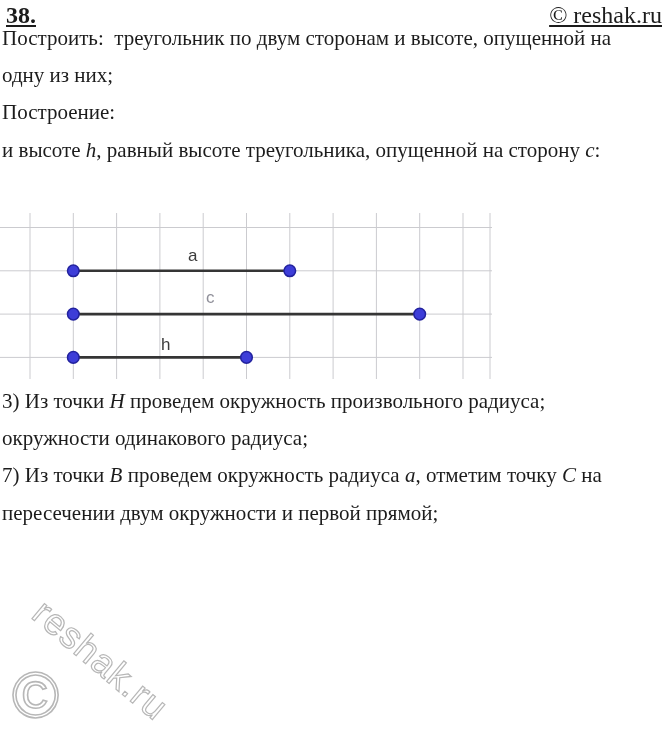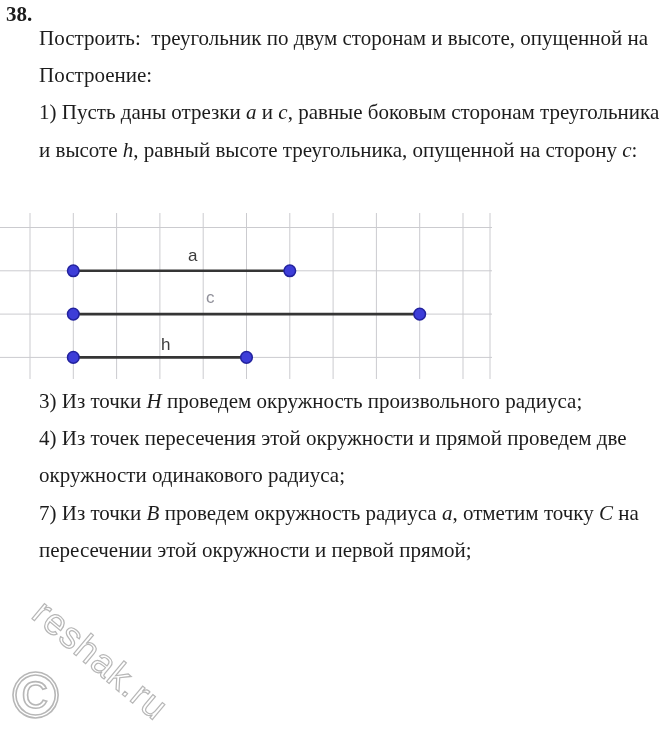--- a/index.html
+++ b/index.html
@@ -4,31 +4,31 @@
 <style>
   html,body{margin:0;padding:0;}
   body{
     width:667px;height:749px;background:#ffffff;overflow:hidden;position:relative;
     font-family:"Liberation Serif",serif;
   }
   .page{position:absolute;inset:0;background:#ffffff;}
   .header{
     position:absolute;top:2px;left:6px;right:5px;
     display:flex;justify-content:space-between;align-items:center;
-    font-size:21px;color:#1c1c1c;
+    font-size:24px;color:#1c1c1c;text-decoration:underline;
   }
   .num{font-weight:bold;}
   .copy{font-weight:normal;}
   .textblock{
     position:absolute;left:2px;right:0;
     font-size:21px;line-height:37.2px;color:#1c1c1c;
   }
   #block1{top:20px;}
   #block2{top:383px;}
-  .tline{white-space:pre;margin-left:37px;}
+  .tline{white-space:pre;}
   .vr{font-style:italic;}
   #diagram{position:absolute;left:0;top:213px;width:492px;height:166px;}
   #diagram svg{display:block;}
   .seg-label{font-family:"Liberation Sans",sans-serif;}
   #watermark{position:absolute;left:0;top:555px;pointer-events:none;}
   .wm-text{
     font-family:"Liberation Sans",sans-serif;font-size:37px;letter-spacing:1px;
     fill:none;stroke:#b7b7b7;stroke-width:1.2px;
   }
   .wm-copy{
@@ -36,26 +36,27 @@
     fill:none;stroke:#b7b7b7;stroke-width:1.6px;
   }
 </style>
 </head>
 <body>
 
 <div class="page">
 
   <div class="header">
     <span class="num">38.</span>
+    <span class="copy">© reshak.ru</span>
   </div>
 
   <div id="block1" class="textblock">
       <div class="tline"><span>Построить:  треугольник по двум сторонам и высоте, опущенной на</span></div>
+      <div class="tline"><span>одну из них;</span></div>
       <div class="tline"><span>Построение:</span></div>
-      <div class="tline"><span>1) Пусть даны отрезки </span><span class="vr">a</span><span> и </span><span class="vr">c</span><span>, равные боковым сторонам треугольника</span></div>
       <div class="tline"><span>и высоте </span><span class="vr">h</span><span>, равный высоте треугольника, опущенной на сторону </span><span class="vr">c</span><span>:</span></div>
     </div>
 
   <div id="diagram">
       <svg width="492" height="166">
         <line x1="30" y1="0" x2="30" y2="166" stroke="#cbcbcf" stroke-width="1"></line>
         <line x1="73.3" y1="0" x2="73.3" y2="166" stroke="#cbcbcf" stroke-width="1"></line>
         <line x1="116.6" y1="0" x2="116.6" y2="166" stroke="#cbcbcf" stroke-width="1"></line>
         <line x1="159.89999999999998" y1="0" x2="159.89999999999998" y2="166" stroke="#cbcbcf" stroke-width="1"></line>
         <line x1="203.2" y1="0" x2="203.2" y2="166" stroke="#cbcbcf" stroke-width="1"></line>
@@ -80,24 +81,23 @@
         <text x="206" y="90" fill="#8f8f99" font-size="17" class="seg-label">c</text>
         <line x1="73.3" y1="144.4" x2="246.5" y2="144.4" stroke="#353535" stroke-width="2.6" stroke-linecap="round"></line>
         <circle cx="73.3" cy="144.4" r="5.8" fill="#3d3dd8" stroke="#22229e" stroke-width="1.5"></circle>
         <circle cx="246.5" cy="144.4" r="5.8" fill="#3d3dd8" stroke="#22229e" stroke-width="1.5"></circle>
         <text x="161" y="137" fill="#3b3b3b" font-size="17" class="seg-label">h</text>
       </svg>
     </div>
 
   <div id="block2" class="textblock">
       <div class="tline"><span>3) Из точки </span><span class="vr">H</span><span> проведем окружность произвольного радиуса;</span></div>
-      <div class="tline"><span>4) Из точек пересечения этой окружности и прямой проведем две</span></div>
       <div class="tline"><span>окружности одинакового радиуса;</span></div>
       <div class="tline"><span>7) Из точки </span><span class="vr">B</span><span> проведем окружность радиуса </span><span class="vr">a</span><span>, отметим точку </span><span class="vr">C</span><span> на</span></div>
-      <div class="tline"><span>пересечении этой окружности и первой прямой;</span></div>
+      <div class="tline"><span>пересечении двум окружности и первой прямой;</span></div>
     </div>
 
   <svg id="watermark" width="260" height="194">
     <g transform="rotate(40 30 62)">
       <text x="30" y="62" class="wm-text">reshak.ru</text>
     </g>
     <text x="12" y="162" class="wm-copy">©</text>
   </svg>
 
 </div>

